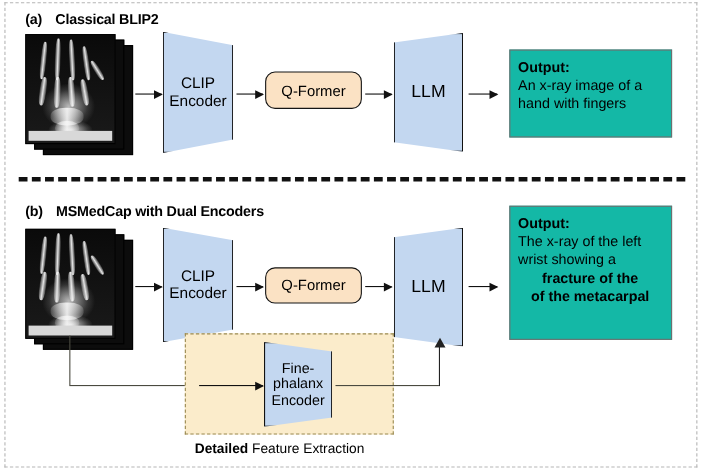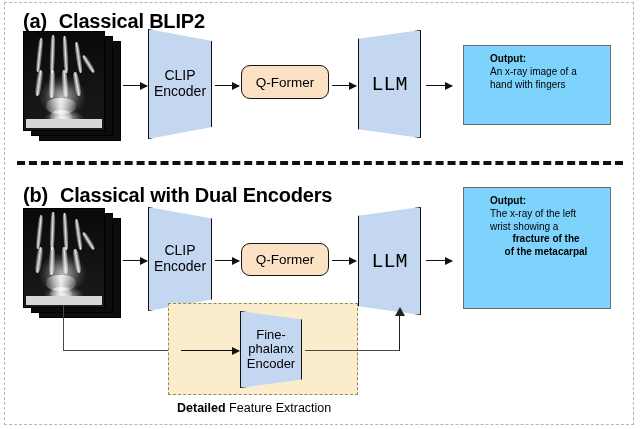--- a/index.html
+++ b/index.html
@@ -38,21 +38,21 @@
     left: 12px;
     top: 158px;
     width: 606px;
     height: 0;
     border-top: 4px dashed #111111;
   }
 
   
   .panel-title {
     position: absolute;
-    font-size: 20px;
+    font-size: 13px;
     font-weight: bold;
     letter-spacing: -0.2px;
     white-space: nowrap;
     line-height: 1;
   }
   .panel-title .tag { margin-right: 12px; }
 
   
   .xray-stack {
     position: absolute;
@@ -111,47 +111,46 @@
   }
   
   .trap-llm {
     position: absolute;
     background: #c3d7f0;
     border: 1.5px solid #111111;
     box-sizing: border-box;
     display: flex;
     align-items: center;
     justify-content: center;
-    font-size: 20px;
+    font-size: 16px;
     clip-path: polygon(0% 8%, 100% 0%, 100% 100%, 0% 92%);
-    font-family: Liberation Mono, monospace;
     -webkit-clip-path: polygon(0% 8%, 100% 0%, 100% 100%, 0% 92%);
   }
 
   
   .qformer {
     position: absolute;
     background: #fbe2c4;
     border: 1.4px solid #151515;
     border-radius: 9px;
     box-sizing: border-box;
     display: flex;
     align-items: center;
     justify-content: center;
     font-size: 13.5px;
   }
 
   
   .output-box {
     position: absolute;
-    background: #7dd3fc;
+    background: #14b8a6;
     border: 1.4px solid #6f6f6f;
     box-sizing: border-box;
-    padding: 7px 8px 6px 26px;
-    font-size: 10px;
+    padding: 7px 8px 6px 7px;
+    font-size: 13px;
     line-height: 1.28;
   }
   .output-box .out-label { font-weight: bold; display: block; }
   .output-box .out-line { display: block; }
   .output-box .out-line.bold { font-weight: bold; text-align: center; }
 
   
   .arrow-h {
     position: absolute;
     height: 0;
@@ -265,21 +264,21 @@
       <span class="out-line">An x-ray image of a</span>
       <span class="out-line">hand with fingers</span>
     </div>
   </div>
 
   <div id="panel-divider"></div>
 
   <div class="panel" id="panel-b">
 
     <div class="panel-title" style="left:18px; top:20px;">
-      <span class="tag">(b)</span><span>Classical with Dual Encoders</span>
+      <span class="tag">(b)</span><span>MSMedCap with Dual Encoders</span>
     </div>
 
     <div class="xray-stack" style="left:18px; top:43px;">
       <div class="xray-sheet s3"></div>
       <div class="xray-sheet s2"></div>
       <div class="xray-sheet s1">
         <div class="xray-art">
           <div class="bone" style="left:13px; top:6px;  width:5px;  height:34px; transform:rotate(6deg);"></div>
           <div class="bone" style="left:26px; top:3px;  width:5px;  height:38px; transform:rotate(2deg);"></div>
           <div class="bone" style="left:39px; top:4px;  width:5px;  height:37px; transform:rotate(-3deg);"></div>

